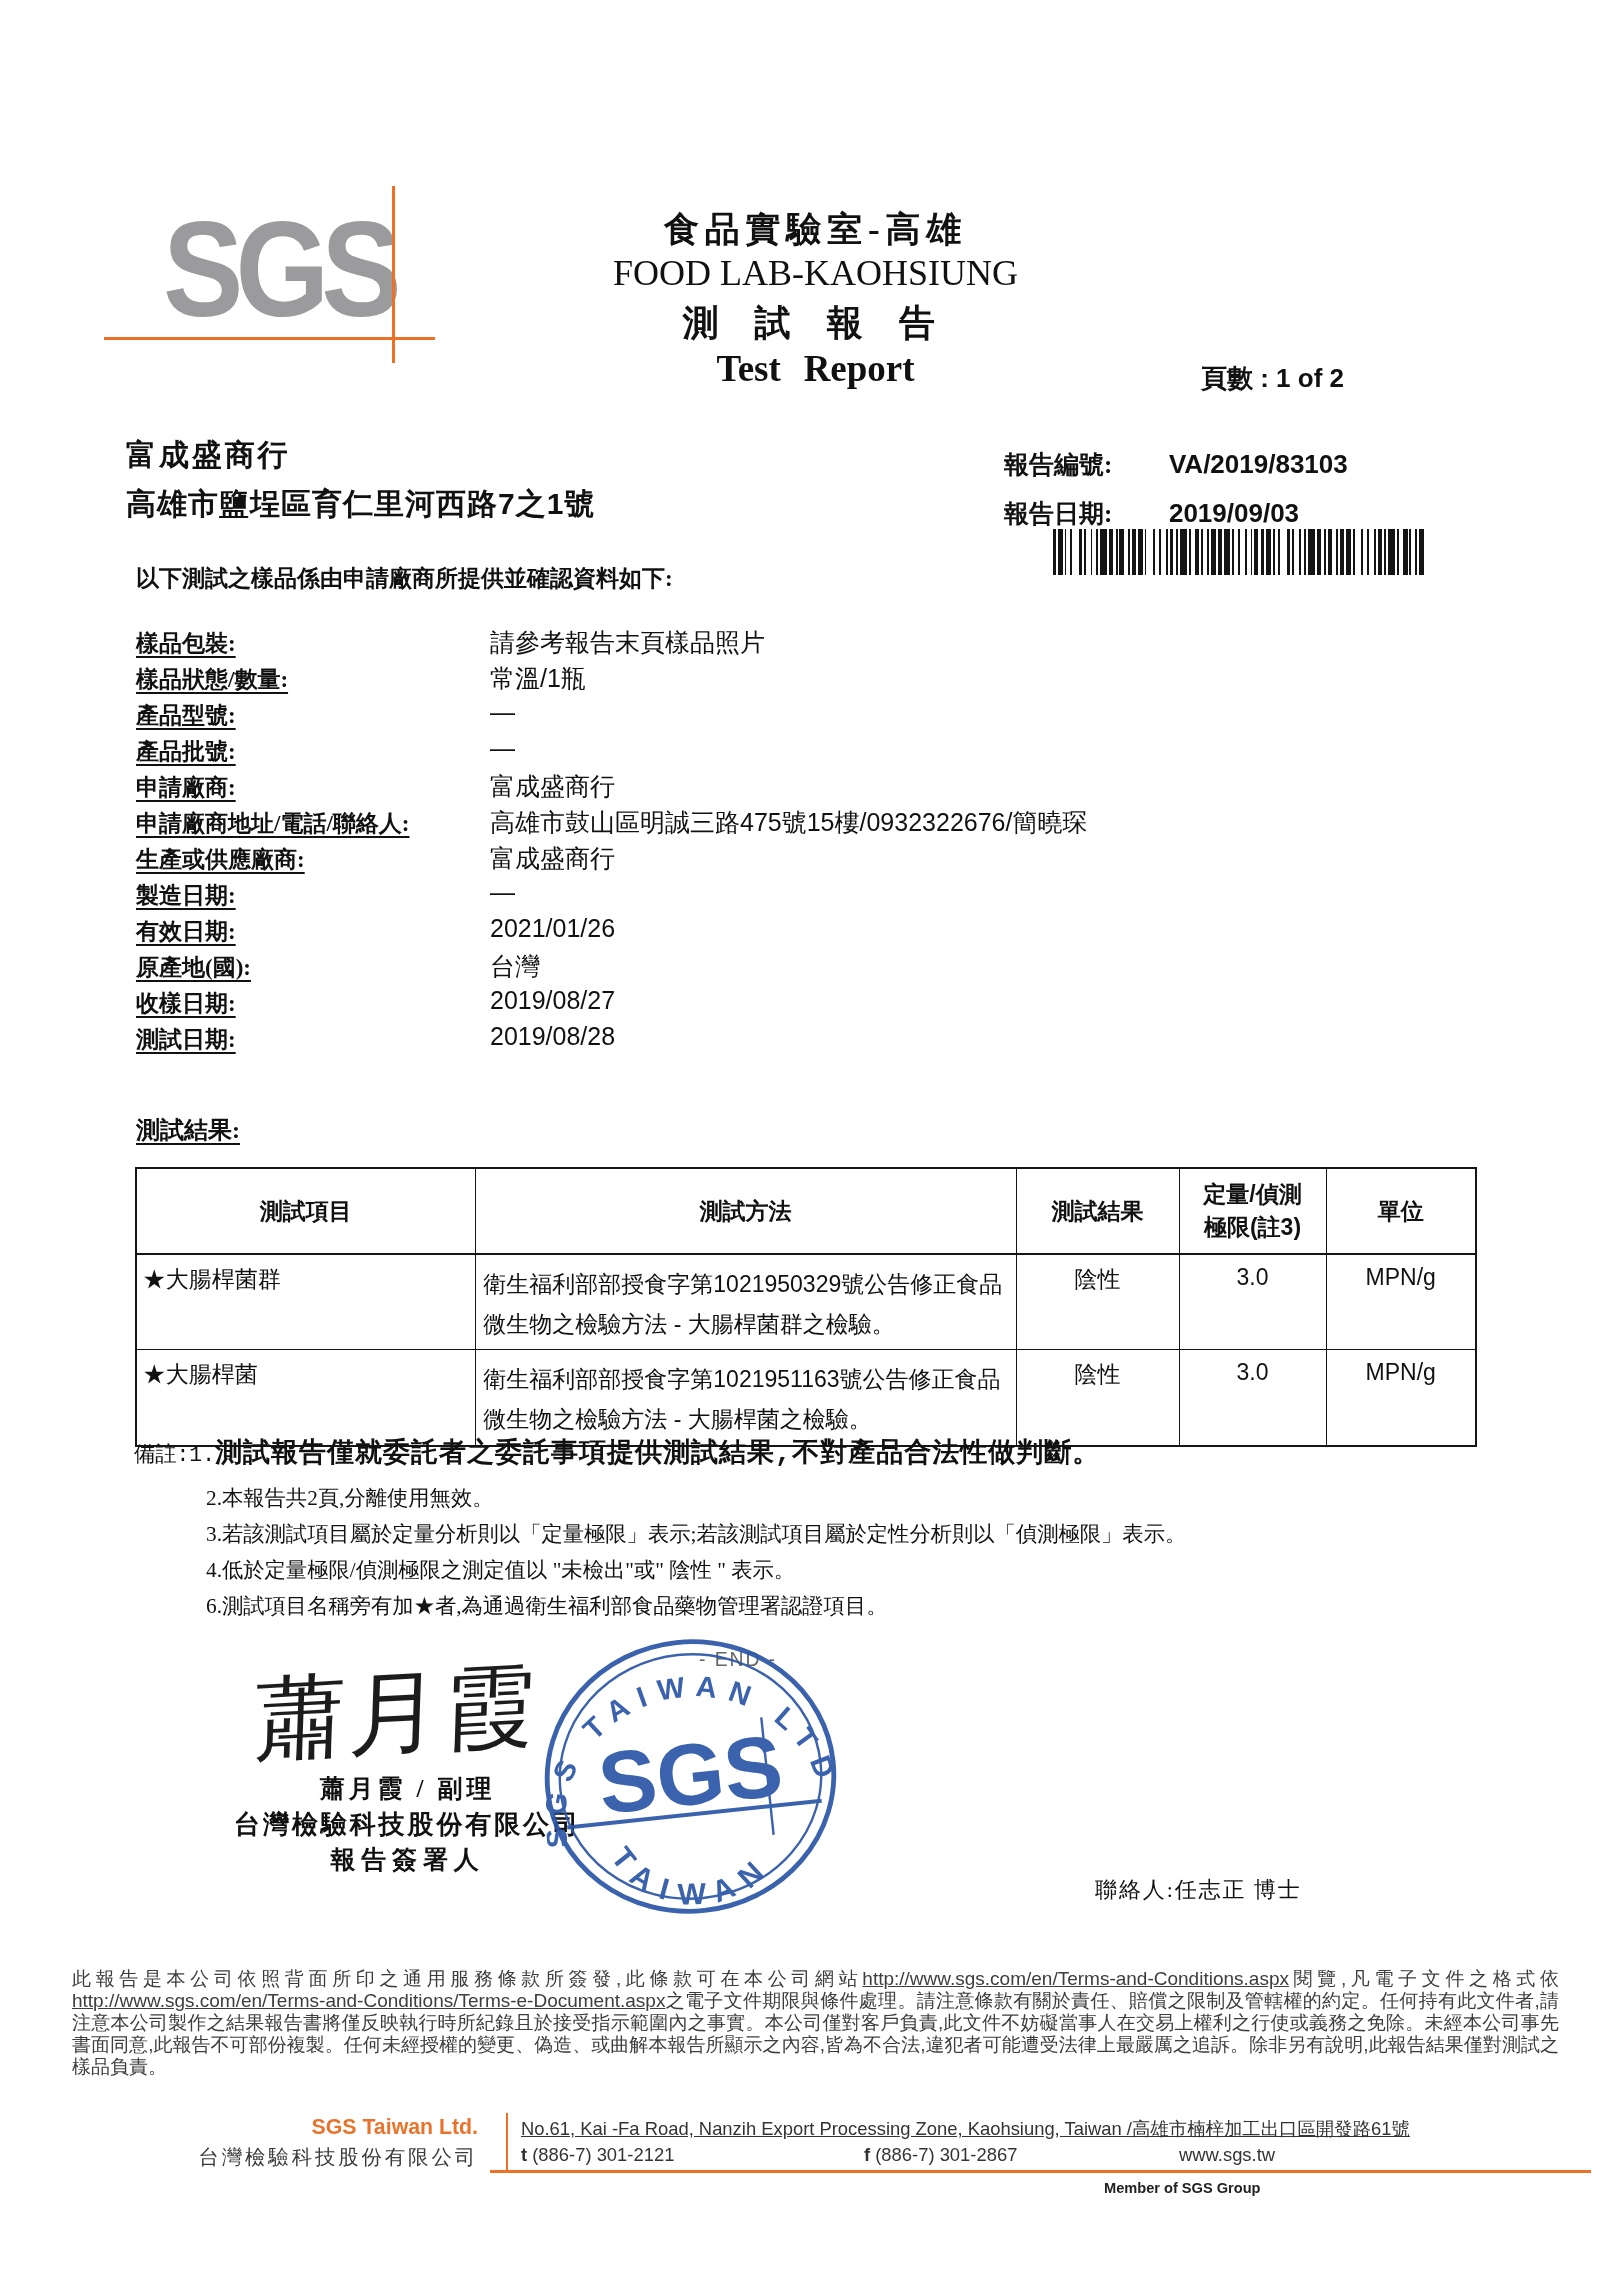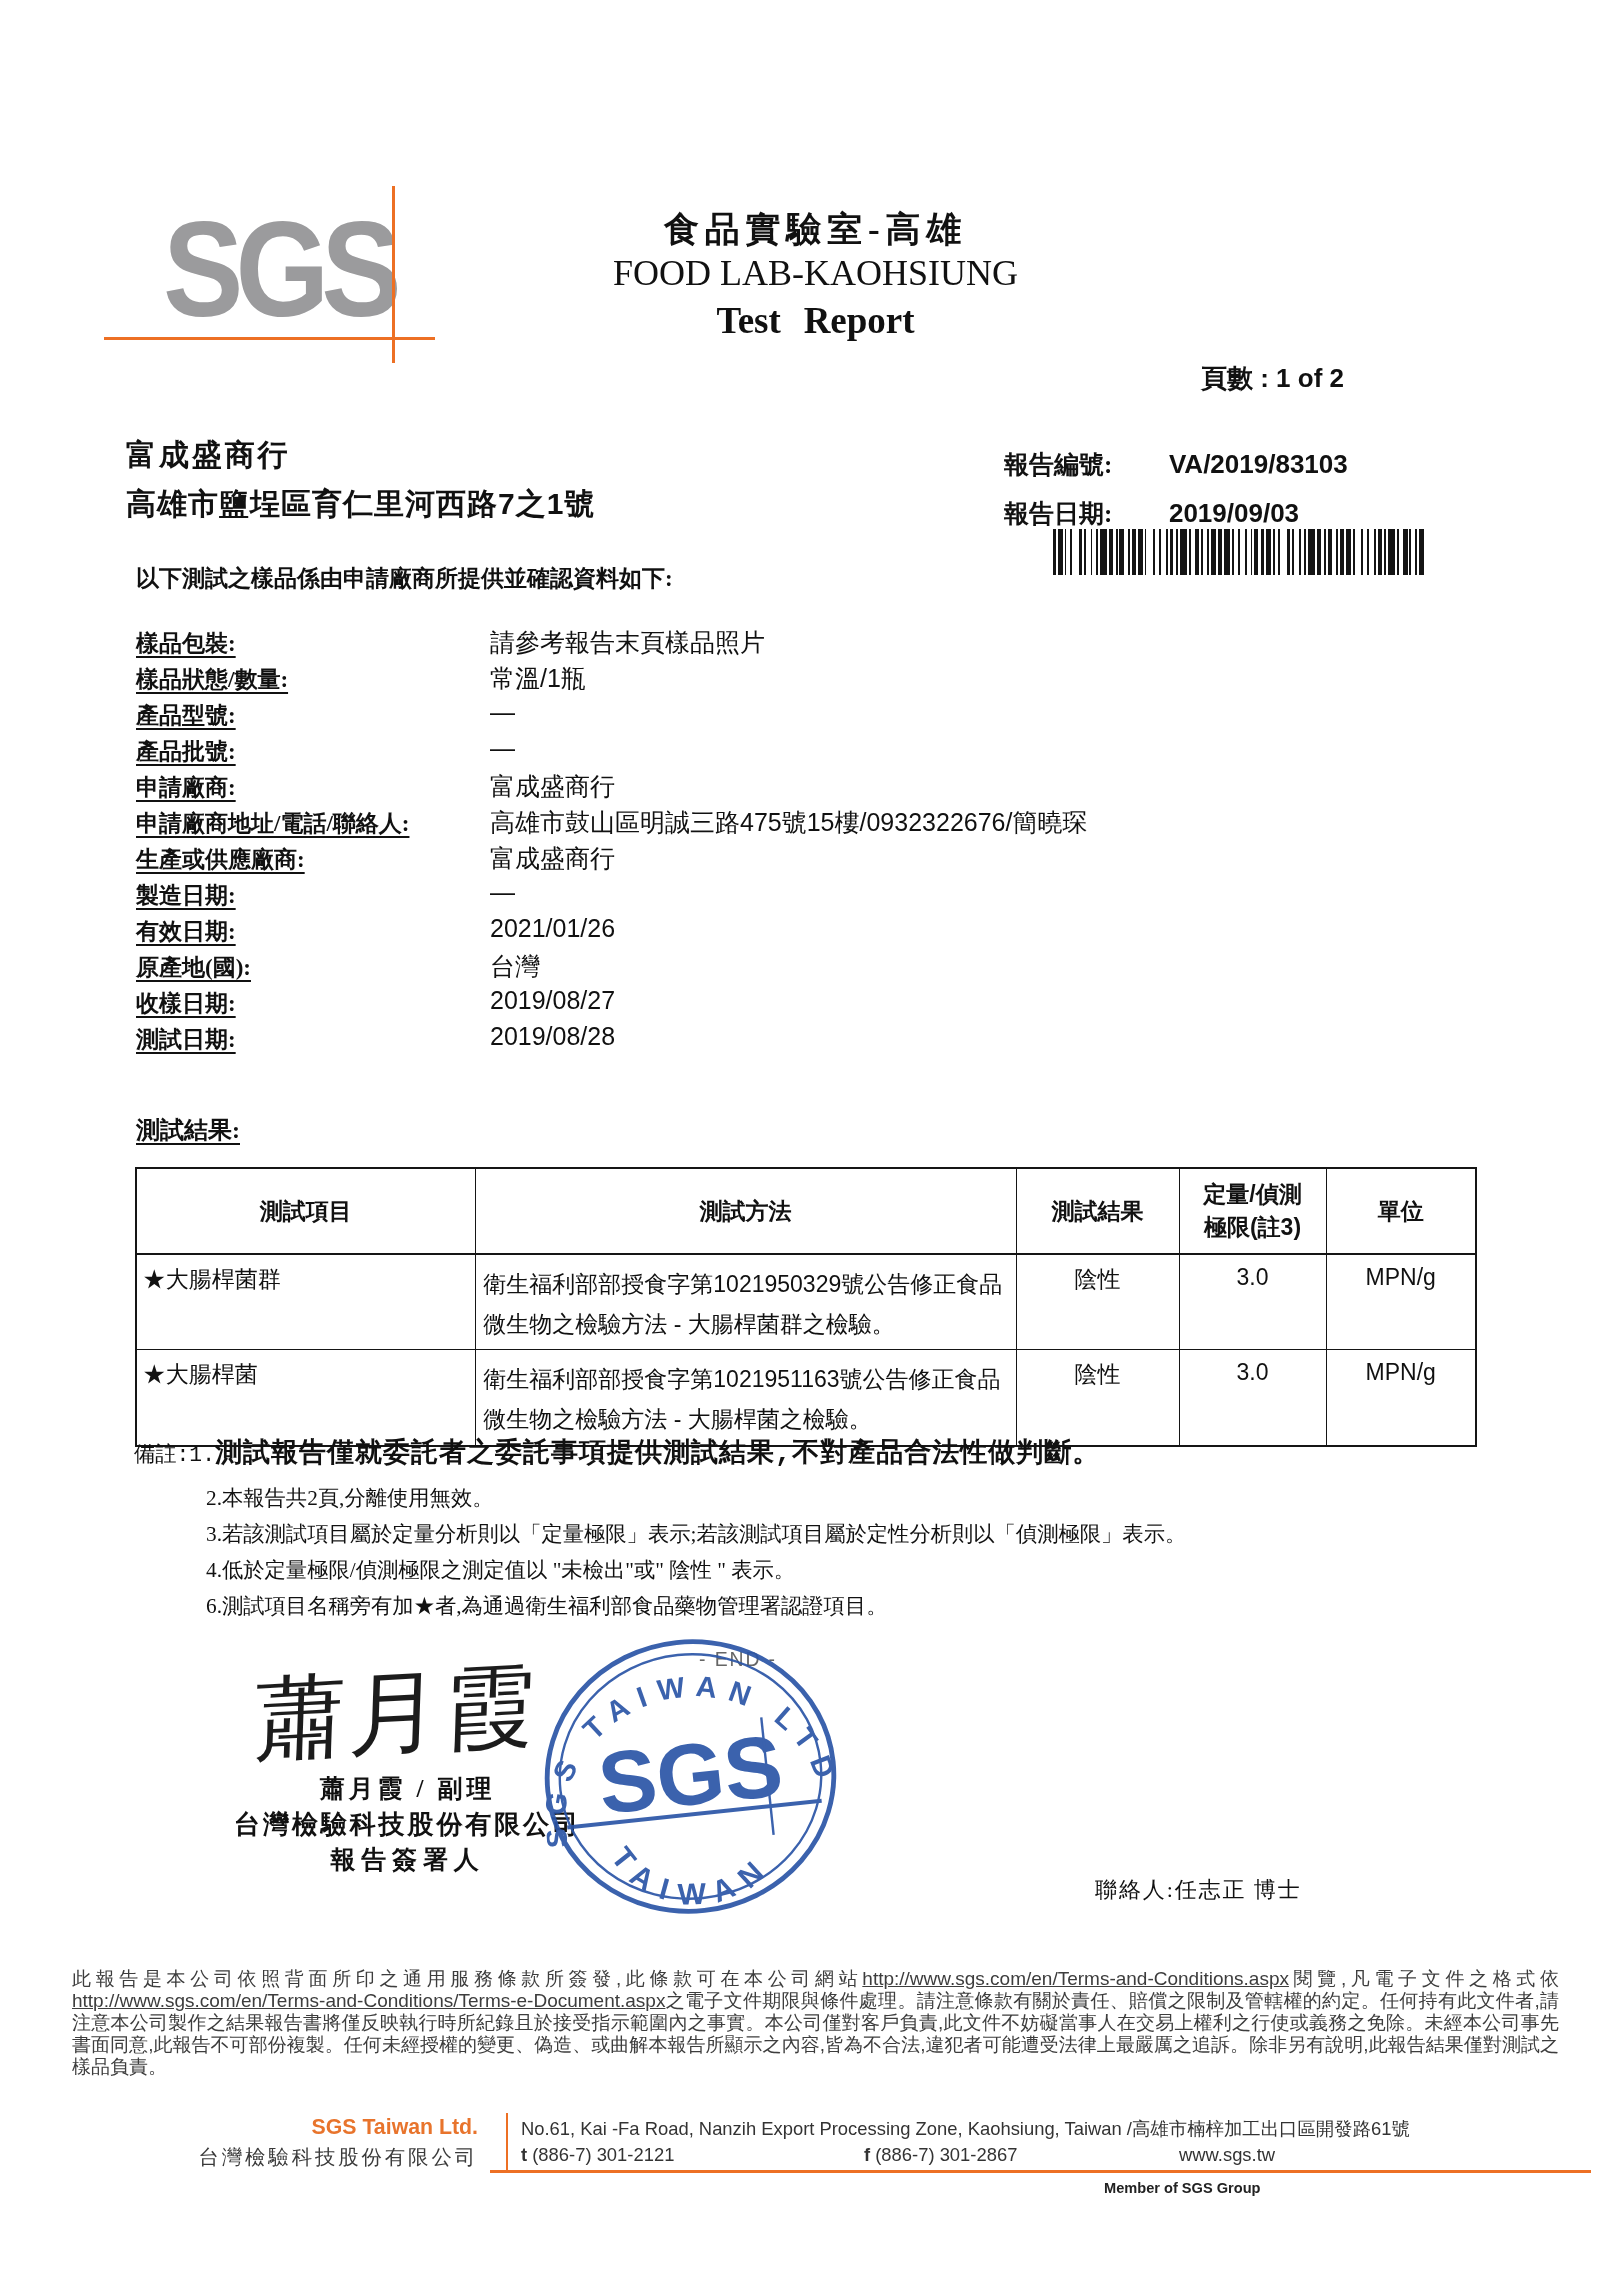--- a/index.html
+++ b/index.html
@@ -72,41 +72,42 @@
   .contact{position:absolute;left:1095px;top:1875px;font-family:"Liberation Serif",serif;font-size:22px;letter-spacing:1.9px;text-align:center;}
 
   .legal{position:absolute;left:72px;top:1968px;width:1487px;font-size:19px;line-height:22px;
          color:#3d3d3d;text-align:justify;}
   .legal .url{text-decoration:underline;}
 
   .f-en{position:absolute;left:175px;top:2115px;width:303px;text-align:right;color:#E8742C;font-weight:bold;font-size:21.3px;}
   .f-zh{position:absolute;left:175px;top:2143px;width:303px;text-align:right;color:#3a3a3a;font-size:20.4px;letter-spacing:2.9px;
         font-family:"Liberation Serif",serif;}
   .f-vline{position:absolute;left:506px;top:2113px;width:1.9px;height:58px;background:#ED7024;}
-  .f-addr{position:absolute;left:521px;top:2116px;font-size:18.4px;color:#333;}
+  .f-addr{position:absolute;left:521px;top:2116px;font-size:18.4px;color:#333;text-decoration:underline;}
   .f-tel{position:absolute;left:521px;top:2144px;font-size:18.4px;color:#333;display:flex;}
   .f-tel .seg1{width:343px;} .f-tel .seg2{width:315px;}
   .f-tel b{font-weight:bold;}
   .f-hr{position:absolute;left:490px;top:2170px;width:1101px;height:2.9px;background:#ED7024;}
   .f-member{position:absolute;left:1104px;top:2180px;font-size:14.6px;font-weight:bold;color:#222;}
 </style>
 </head>
 <body>
 
 <div class="page">
 
   <div>
     <div class="logo-text">SGS</div>
     <div class="logo-vline"></div>
     <div class="logo-hline"></div>
   </div>
 
   <div class="title-block">
     <div class="title-zh">食品實驗室-高雄</div>
     <div class="title-en">FOOD LAB-KAOHSIUNG</div>
+    <div class="title-zh2">測 試 報 告</div>
     <div class="title-en2">Test Report</div>
   </div>
   <div class="page-label">頁數 : 1 of 2</div>
 
   <div class="client-name">富成盛商行</div>
   <div class="client-addr">高雄市鹽埕區育仁里河西路7之1號</div>
 
   <div class="meta-row" style="top:448px;">
     <span class="lbl">報告編號:</span>
     <span class="val">VA/2019/83103</span>

